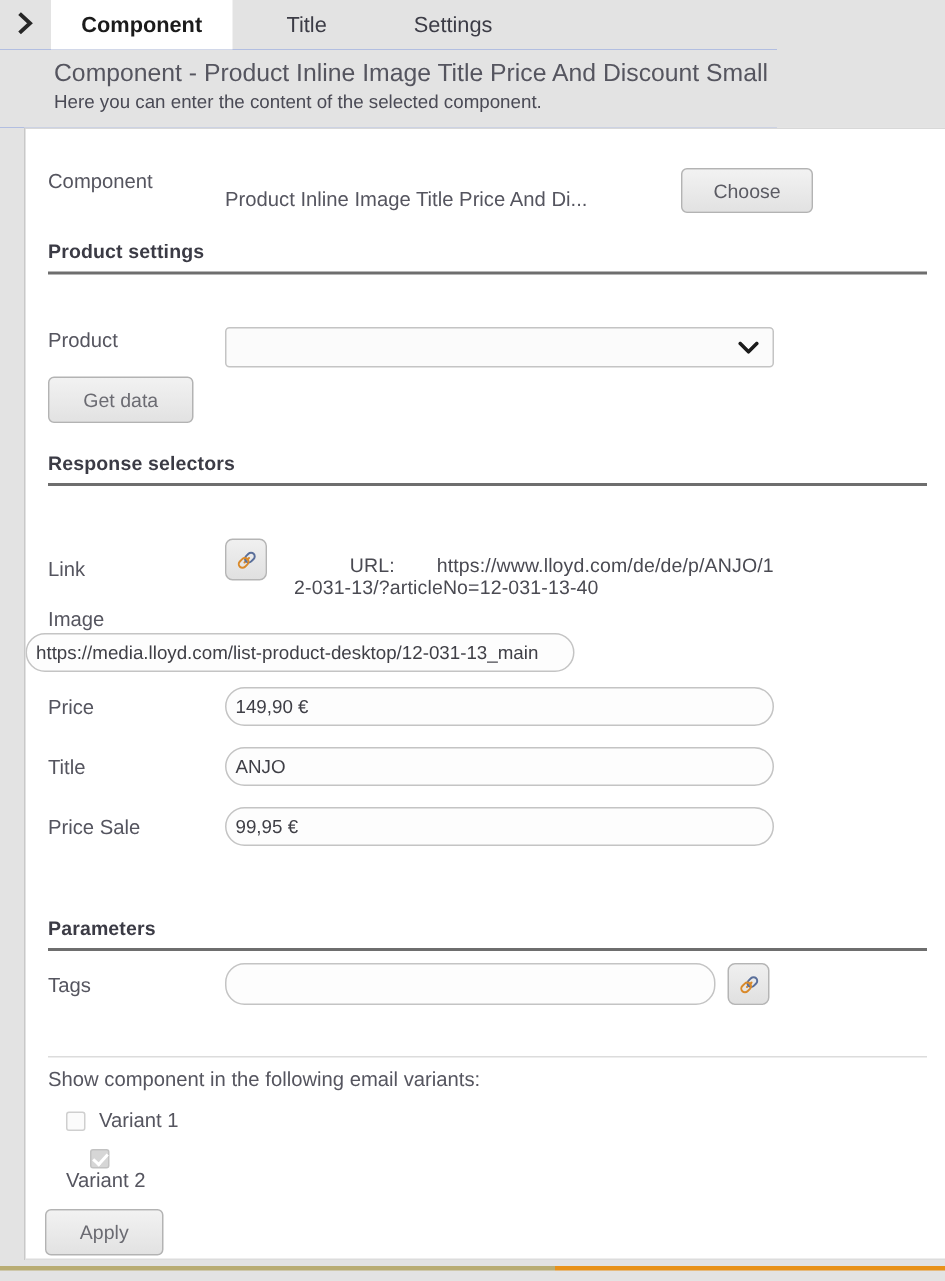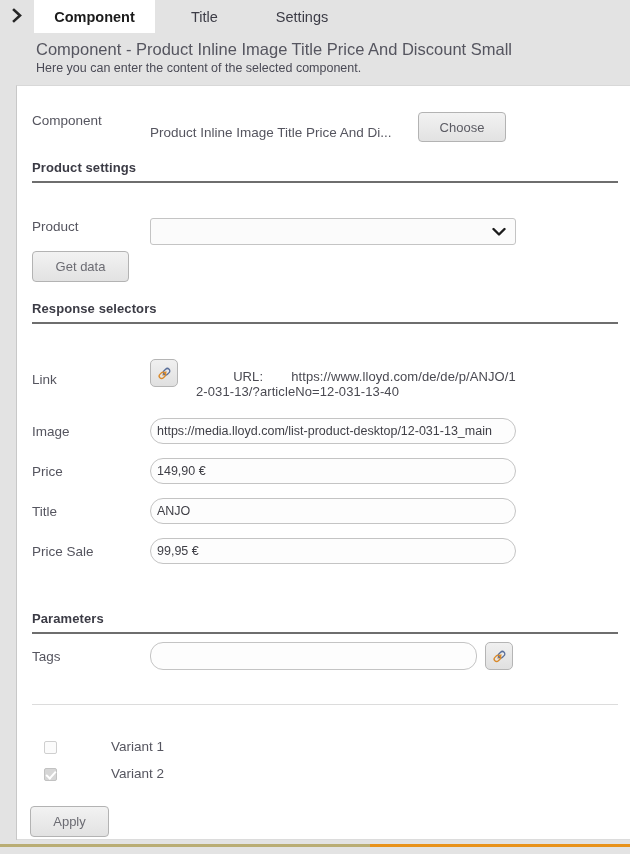--- a/index.html
+++ b/index.html
@@ -157,21 +157,21 @@
     display: inline-flex;
     align-items: center;
     justify-content: center;
     background: linear-gradient(#f2f2f2, #e2e2e2);
     border: 1px solid #b3b3b3;
     border-radius: 4px;
     font-size: 13px;
     color: #5b5b63;
     cursor: pointer;
   }
-  .btn-choose { width: 88px; height: 30px; }
+  .btn-choose { width: 88px; height: 30px; margin-left: 36px; }
   .btn-getdata { width: 97px; height: 31px; color: #6b6b72; }
   .btn-apply { width: 79px; height: 31px; color: #6b6b72; }
 
   .input {
     width: 366px;
     height: 26px;
     border: 1px solid #c4c4c4;
     border-radius: 13px;
     background: #fdfdfd;
     font-family: "Liberation Sans", sans-serif;
@@ -254,21 +254,21 @@
   }
   .cbox.checked::after {
     content: "";
     position: absolute;
     left: 3px; top: 0px;
     width: 4px; height: 8px;
     border: solid #ffffff;
     border-width: 0 2px 2px 0;
     transform: rotate(42deg);
   }
-  .varlabel { line-height: 16px; margin-left: 45px; }
+  .varlabel { line-height: 16px; }
 </style>
 </head>
 <body>
 
 <div id="app">
 
   <div class="tabbar">
     <div class="chevron-wrap">
       <svg width="13" height="15" viewBox="0 0 13 15" aria-hidden="true">
         <path d="M3 2 L9 7.5 L3 13" fill="none" stroke="#262626" stroke-width="2.6" stroke-linecap="square" stroke-linejoin="miter"></path>
@@ -337,21 +337,21 @@
             <path d="M9.2 3.4 a2.6 2.6 0 0 1 3.7 3.7 L11.2 8.8 a2.6 2.6 0 0 1 -3.7 -3.7 Z" fill="none" stroke="#5a6f9a" stroke-width="1.4"></path>
             <path d="M6.8 12.6 a2.6 2.6 0 0 1 -3.7 -3.7 L4.8 7.2 a2.6 2.6 0 0 1 3.7 3.7 Z" fill="none" stroke="#d98a2b" stroke-width="1.4"></path>
           </svg>
         </div>
         <div class="url-block" style="margin-left:18px;">
           <span class="url-key">URL:</span><span>https://www.lloyd.com/de/de/p/ANJO/12-031-13/?articleNo=12-031-13-40</span>
         </div>
       </div>
     </div>
 
-    <div class="row" style="top:332px;">
+    <div class="row" style="top:313px;flex-direction:column;">
       <div class="lbl" style="padding-top:5px;">Image</div>
       <div class="fieldcol">
         <div class="input">https://media.lloyd.com/list-product-desktop/12-031-13_main</div>
       </div>
     </div>
 
     <div class="row" style="top:372px;">
       <div class="lbl" style="padding-top:5px;">Price</div>
       <div class="fieldcol">
         <div class="input">149,90 €</div>
@@ -386,27 +386,30 @@
             <path d="M6.4 9.6 L9.6 6.4" stroke="#d98a2b" stroke-width="1.5" stroke-linecap="round" fill="none"></path>
             <path d="M9.2 3.4 a2.6 2.6 0 0 1 3.7 3.7 L11.2 8.8 a2.6 2.6 0 0 1 -3.7 -3.7 Z" fill="none" stroke="#5a6f9a" stroke-width="1.4"></path>
             <path d="M6.8 12.6 a2.6 2.6 0 0 1 -3.7 -3.7 L4.8 7.2 a2.6 2.6 0 0 1 3.7 3.7 Z" fill="none" stroke="#d98a2b" stroke-width="1.4"></path>
           </svg>
         </div>
       </div>
     </div>
 
     <div class="divider-soft" style="top:618px;"></div>
 
+    <div class="varline" style="top:626px;">
+      <span>Show component in the following email variants:</span>
+    </div>
 
     <div class="varline" style="top:653px; left:27px;">
       <span class="cbox"></span>
       <span class="varlabel">Variant 1</span>
     </div>
 
-    <div class="varline" style="top:680px; left:27px;">
+    <div class="varline" style="top:680px; left:27px;flex-direction:column;">
       <span class="cbox checked"></span>
       <span class="varlabel">Variant 2</span>
     </div>
 
     <div class="btn btn-apply" style="position:absolute; left:13px; top:720px;">Apply</div>
 
     <div class="divider-soft" style="top:753px; left:0; width:614px;"></div>
   </div>
 
   <div class="bottombar">

